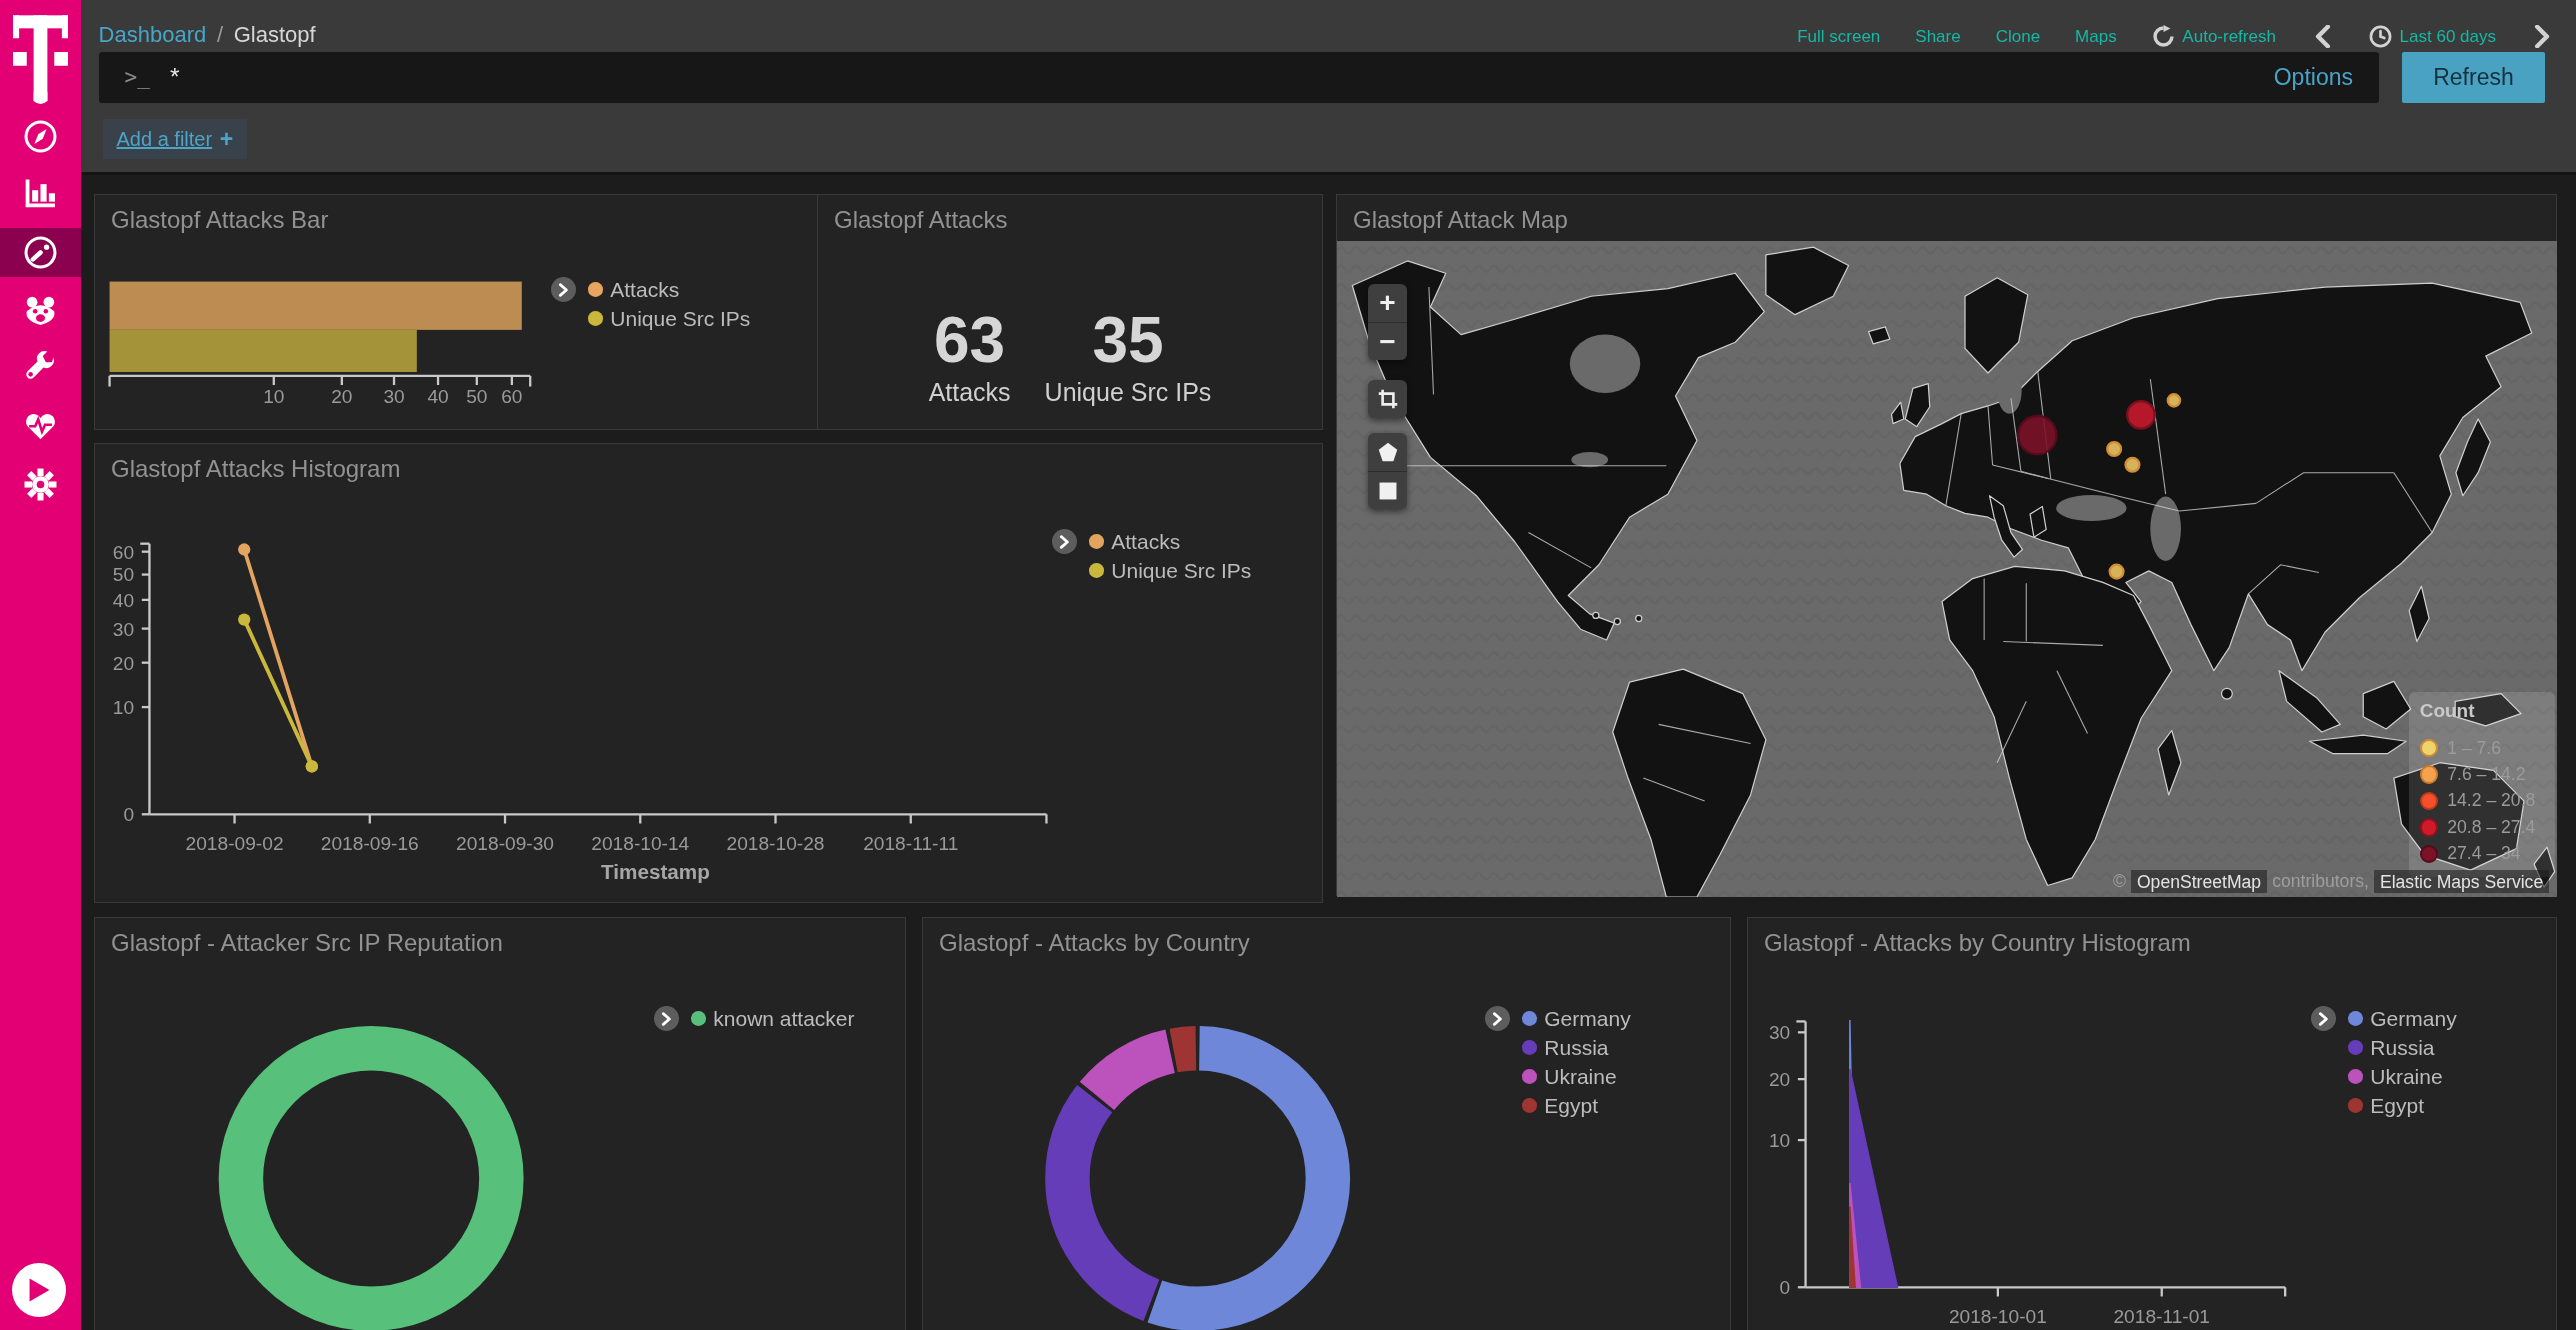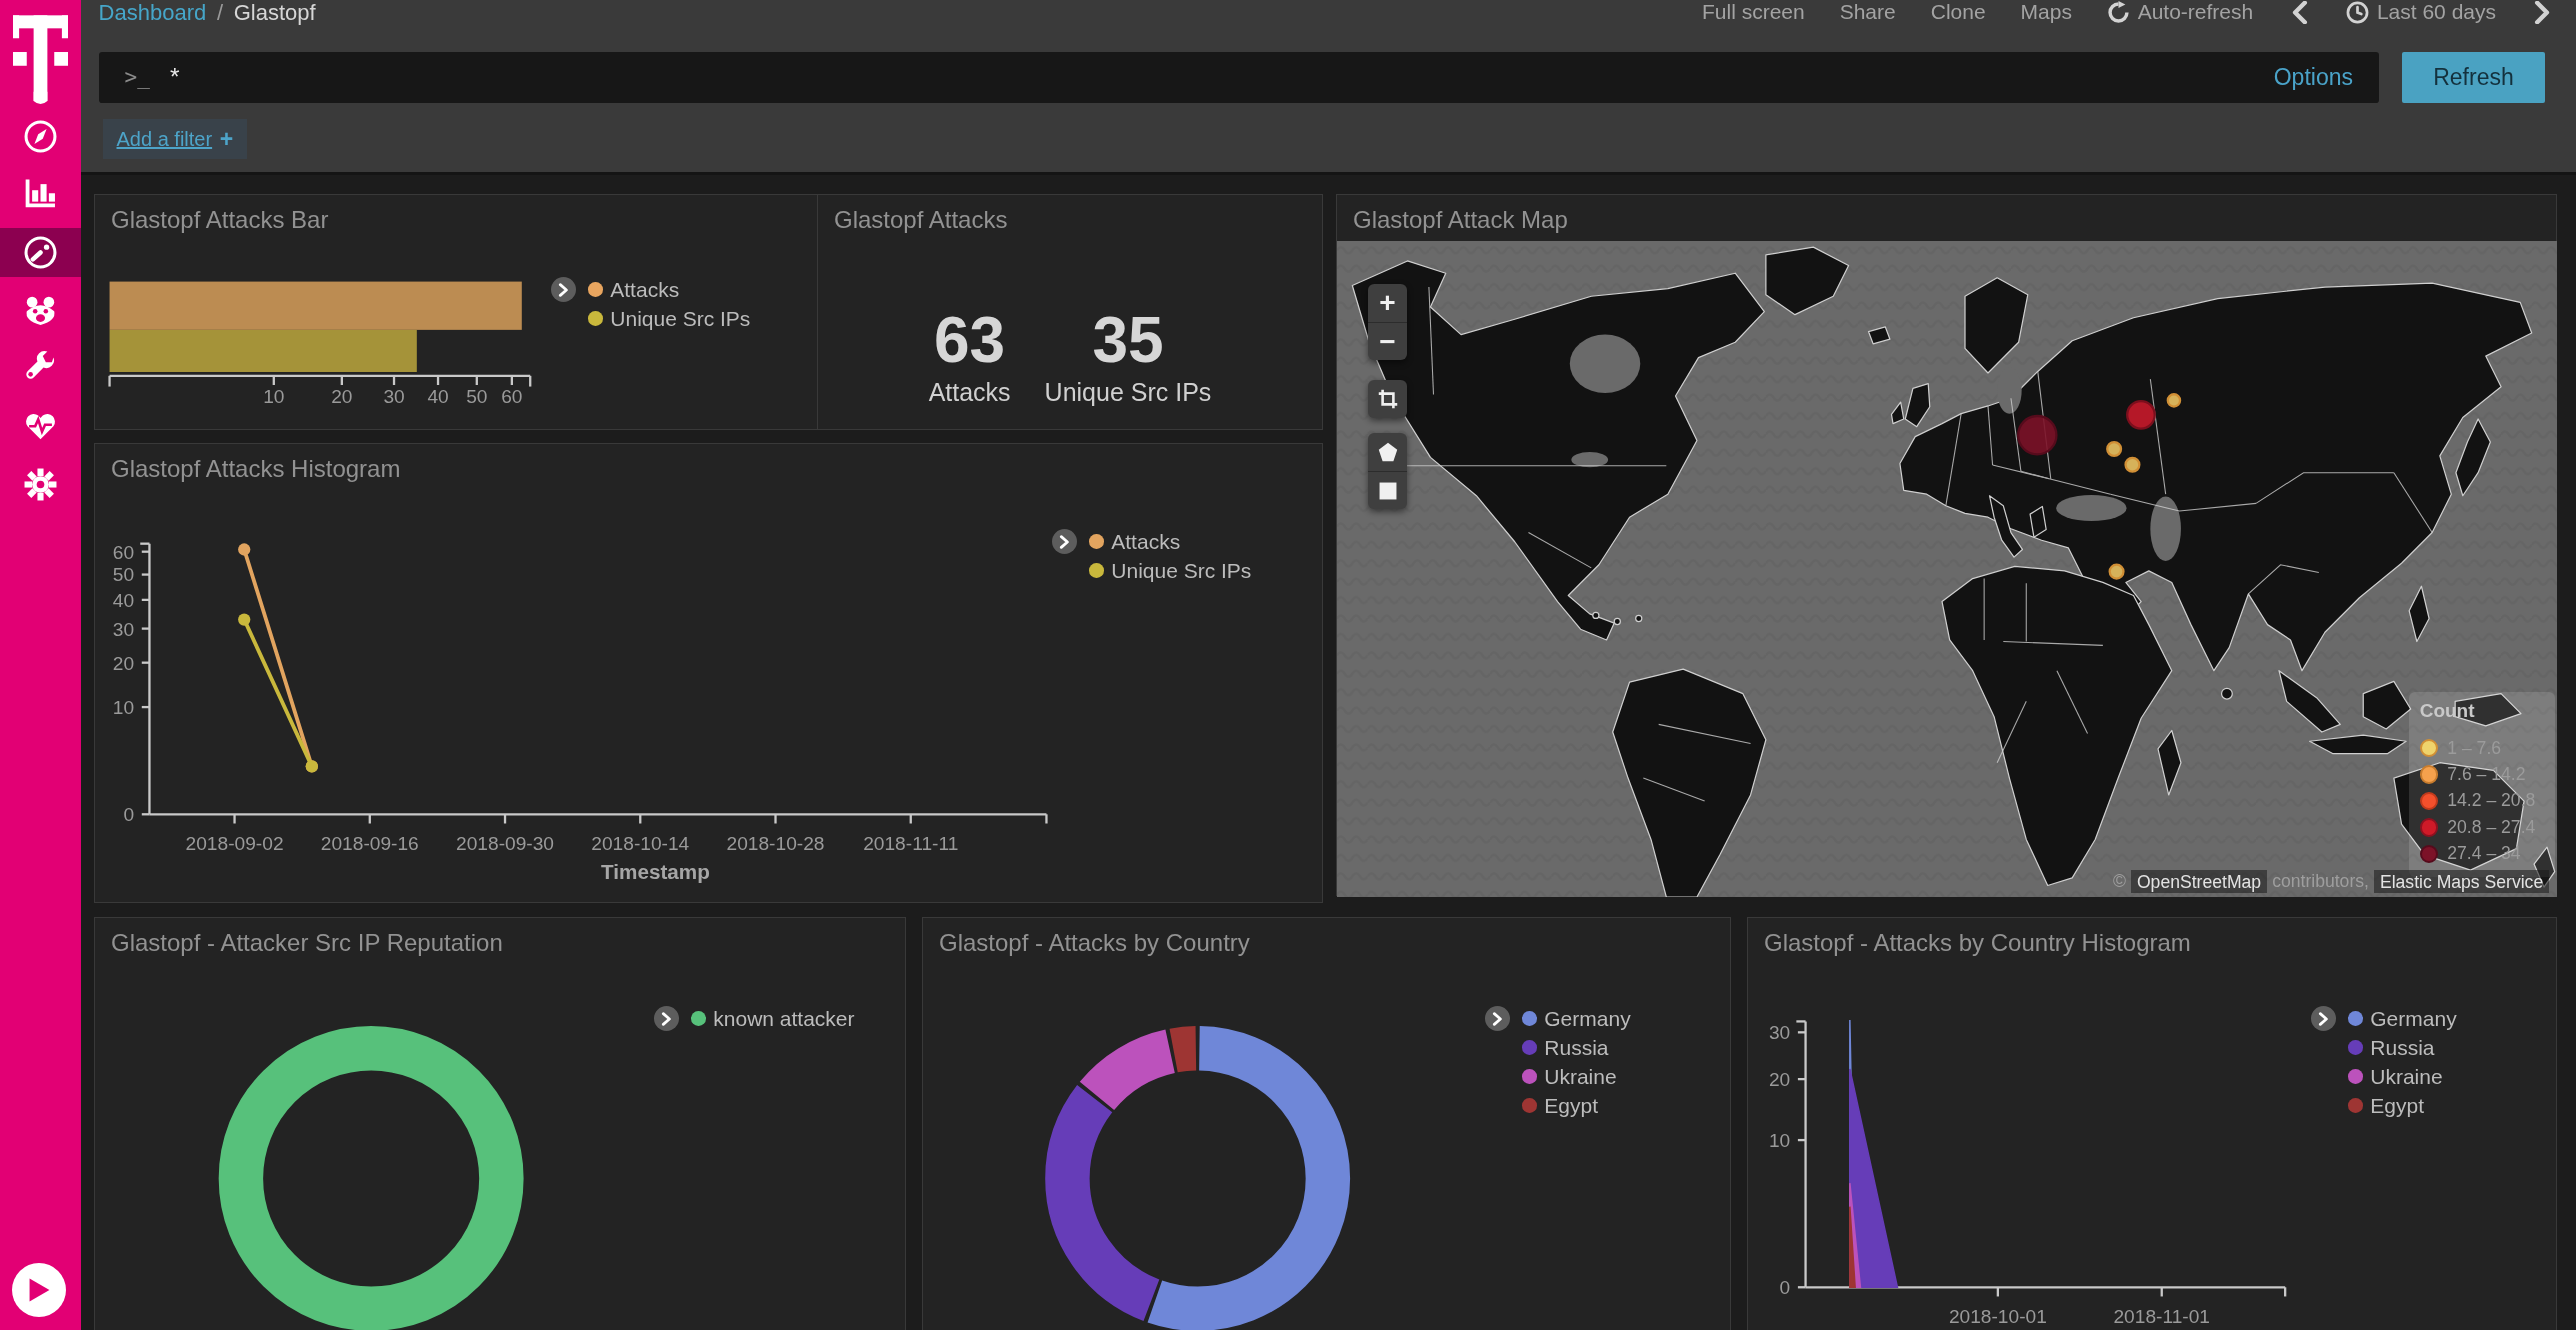--- a/index.html
+++ b/index.html
@@ -20,27 +20,27 @@
     justify-content: center; }
   .expand-btn svg { width: 23px; height: 26px; }
 
   
   .main { position: absolute; left: 81px; top: 0; width: 2496px; height: 1331px; }
 
   
   .chrome { position: absolute; left: 0; top: 0; width: 100%; height: 175px;
     background: #3a3a3a; border-bottom: 3.1px solid #141414; }
   .breadcrumb-row { position: absolute; left: 0; top: 0; width: 100%; height: 48px;
-    display: flex; align-items: flex-start; padding: 0 23px 0 17.6px; }
+    display: flex; align-items: flex-end; padding: 0 23px 0 17.6px; }
   .breadcrumb { display: flex; align-items: center; gap: 10.7px; font-size: 22px; }
   .crumb-link { color: #46a6c9; cursor: pointer; }
   .crumb-sep { color: #9a9a9a; }
   .crumb-cur { color: #d6d6d6; }
   .top-menu { margin-left: auto; display: flex; align-items: center; gap: 35px;
-    font-size: 21px; color: #a3a3a3; }
+    font-size: 17px; color: #14b8a6; }
   .menu-item { display: flex; align-items: center; gap: 7.7px; cursor: pointer; white-space: nowrap; }
   .menu-item svg { width: 23px; height: 23px; }
 
   .query-row { position: absolute; left: 0; top: 48px; width: 100%; height: 58px;
     display: flex; align-items: center; padding: 0 32px 0 17.6px; gap: 23px; }
   .query-input { flex: 1; height: 51px; background: #171717; border-radius: 3.1px;
     display: flex; align-items: center; padding: 0 26px; gap: 20px; }
   .prompt { font-family: "DejaVu Sans Mono", monospace; font-size: 21px; color: #8b8b8b; }
   .query-text { font-size: 24.5px; color: #e8e8e8; }
   .options-link { margin-left: auto; color: #4aa3c9; font-size: 23px; cursor: pointer; }

